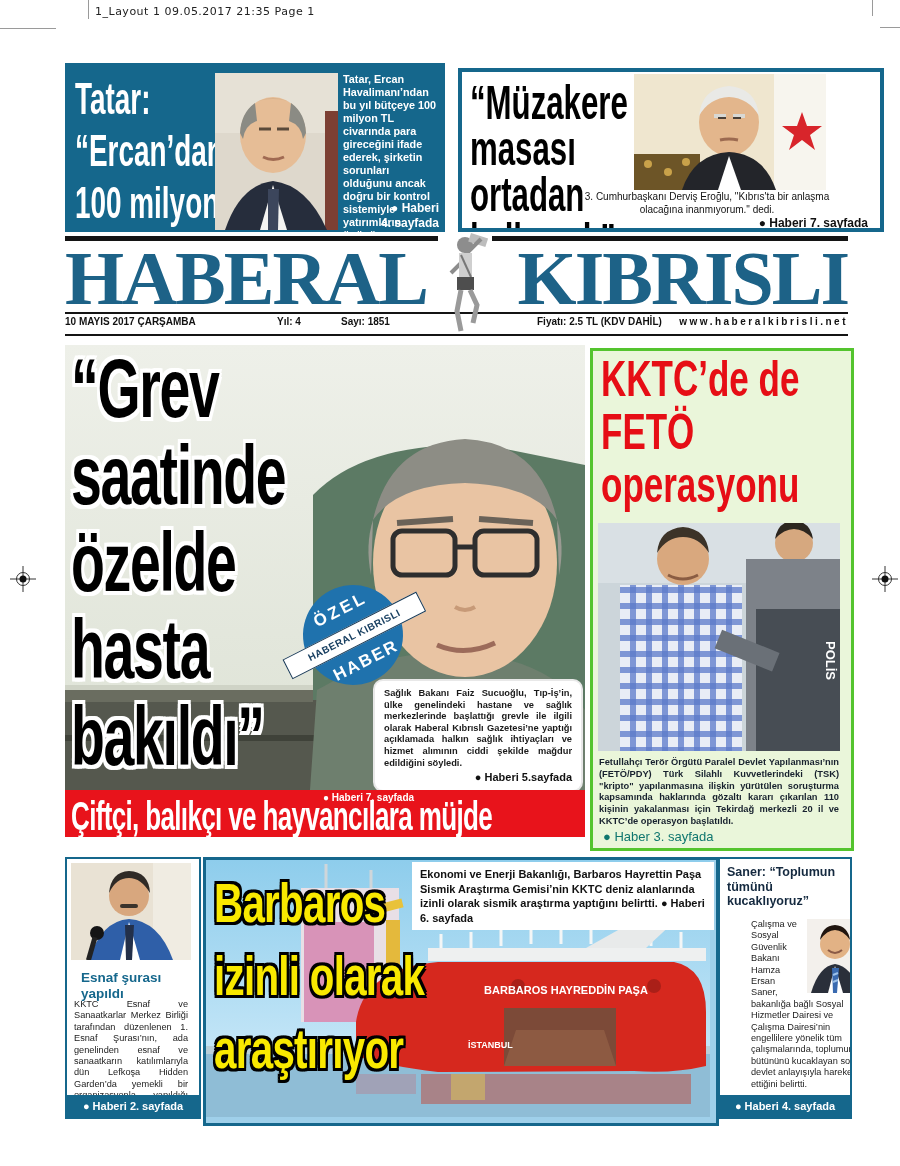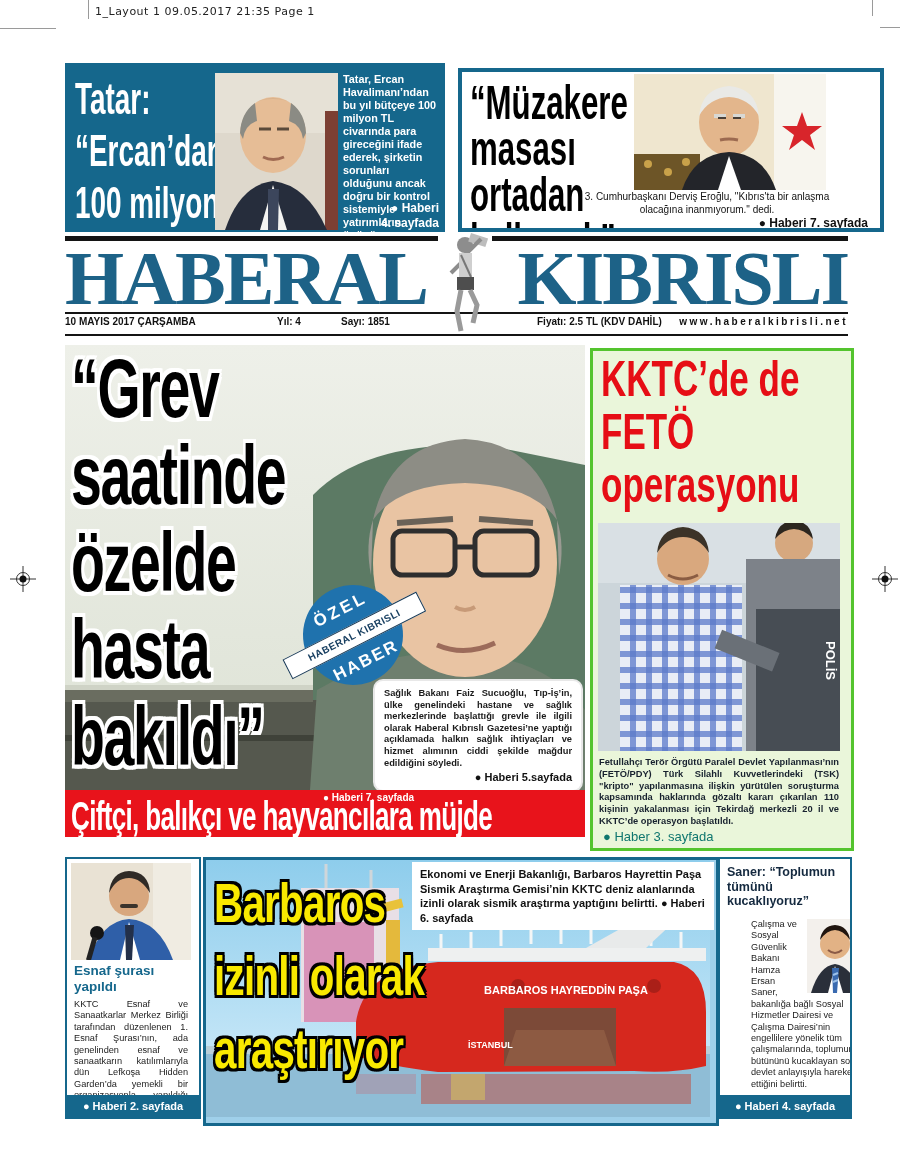--- a/index.html
+++ b/index.html
@@ -263,21 +263,21 @@
       <rect x="82" y="0" width="38" height="97" fill="#f0ece2"></rect>
       <circle cx="58" cy="33" r="20" fill="#d8a77e"></circle>
       <path d="M38 30 Q40 9 58 8 Q78 9 79 30 Q70 15 58 15 Q45 15 38 30Z" fill="#2f2a26"></path>
       <rect x="49" y="41" width="18" height="4" rx="2" fill="#3a332c"></rect>
       <path d="M18 97 Q30 58 58 56 Q88 58 102 97 Z" fill="#2f5fa8"></path>
       <polygon points="49,97 58,59 69,97" fill="#fff"></polygon>
       <polygon points="54,62 63,62 61,97 55,97" fill="#23304a"></polygon>
       <circle cx="26" cy="70" r="7" fill="#151515"></circle>
       <rect x="21" y="74" width="5" height="24" fill="#222" transform="rotate(16 23 76)"></rect>
     </svg>
-    <h2 class="abs esnaf-hl preline" style="left:7px;top:104px;margin:0;">Esnaf şurası
+    <h2 class="abs esnaf-hl preline" style="left:7px;top:104px;margin:7px;">Esnaf şurası
 yapıldı</h2>
     <div class="abs small-body" style="left:7px;top:140px;width:114px;">KKTC Esnaf ve Sanaatkarlar Merkez Birliği tarafından düzenlenen 1. Esnaf Şurası’nın, ada genelinden esnaf ve sanaatkarın katılımlarıyla dün Lefkoşa Hidden Garden’da yemekli bir organizasyonla yapıldığı belirtildi.</div>
     <div class="footer-bar">● Haberi 2. sayfada</div>
   </div>
 
   <div class="abs barb-box" style="left:203px;top:857px;width:510px;height:263px;">
     <svg class="abs" style="left:0;top:0;z-index:1;" width="504" height="257" viewBox="0 0 504 257">
       <defs>
         <linearGradient id="skyg" x1="0" y1="0" x2="0" y2="1">
           <stop offset="0" stop-color="#8ecdec"></stop>

